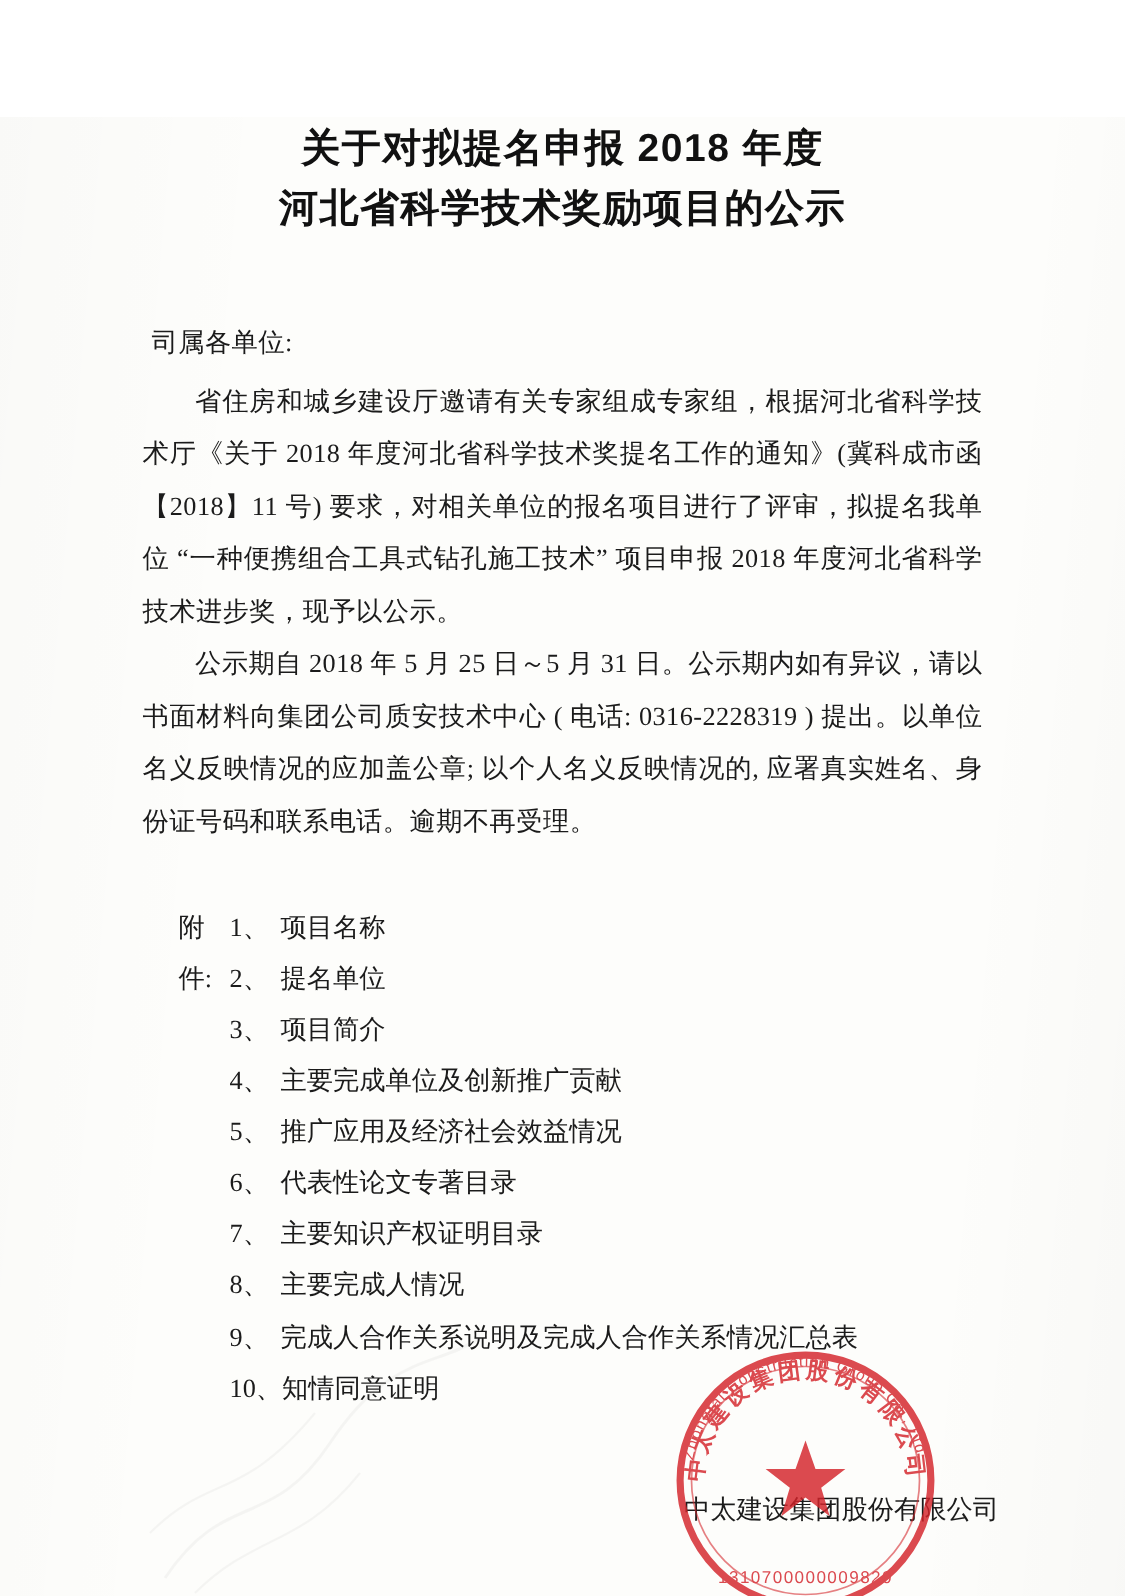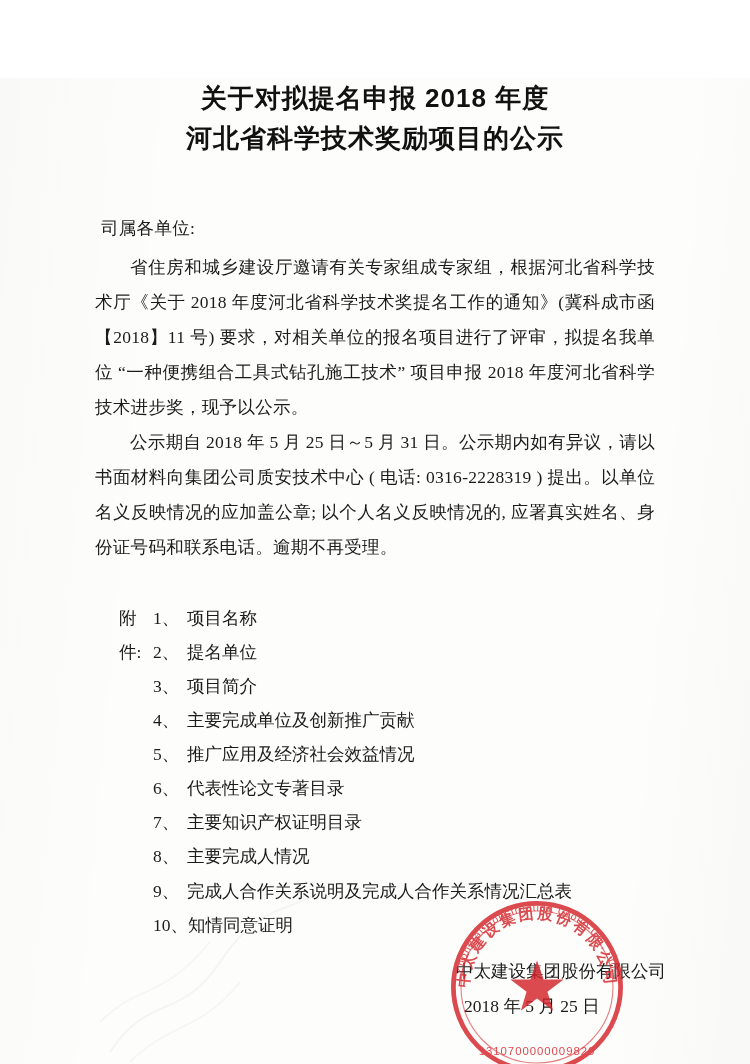--- a/index.html
+++ b/index.html
@@ -164,21 +164,20 @@
         <div class="attach-item"><span class="num">7、</span><span>主要知识产权证明目录</span></div>
         <div class="attach-item"><span class="num">8、</span><span>主要完成人情况</span></div>
         <div class="attach-item"><span class="num">9、</span><span>完成人合作关系说明及完成人合作关系情况汇总表</span></div>
         <div class="attach-item"><span class="num">10、</span><span>知情同意证明</span></div>
       </div>
     </div>
   </div>
 
   <div class="signature">
     <div>中太建设集团股份有限公司</div>
-    <div class="sig-date">2018 年 5 月 25 日</div>
   </div>
 
   <div class="seal">
     <svg viewBox="0 0 200 200" width="190" height="190">
       <defs>
         <path id="arcTop" d="M 28 100 A 72 72 0 0 1 172 100"></path>
         <path id="arcBottom" d="M 40 100 A 60 60 0 0 0 160 100"></path>
         <path id="arcOuter" d="M 20 100 A 80 80 0 0 1 180 100"></path>
       </defs>
       <circle cx="100" cy="100" r="88" fill="none" stroke="#d4232a" stroke-width="5"></circle>

